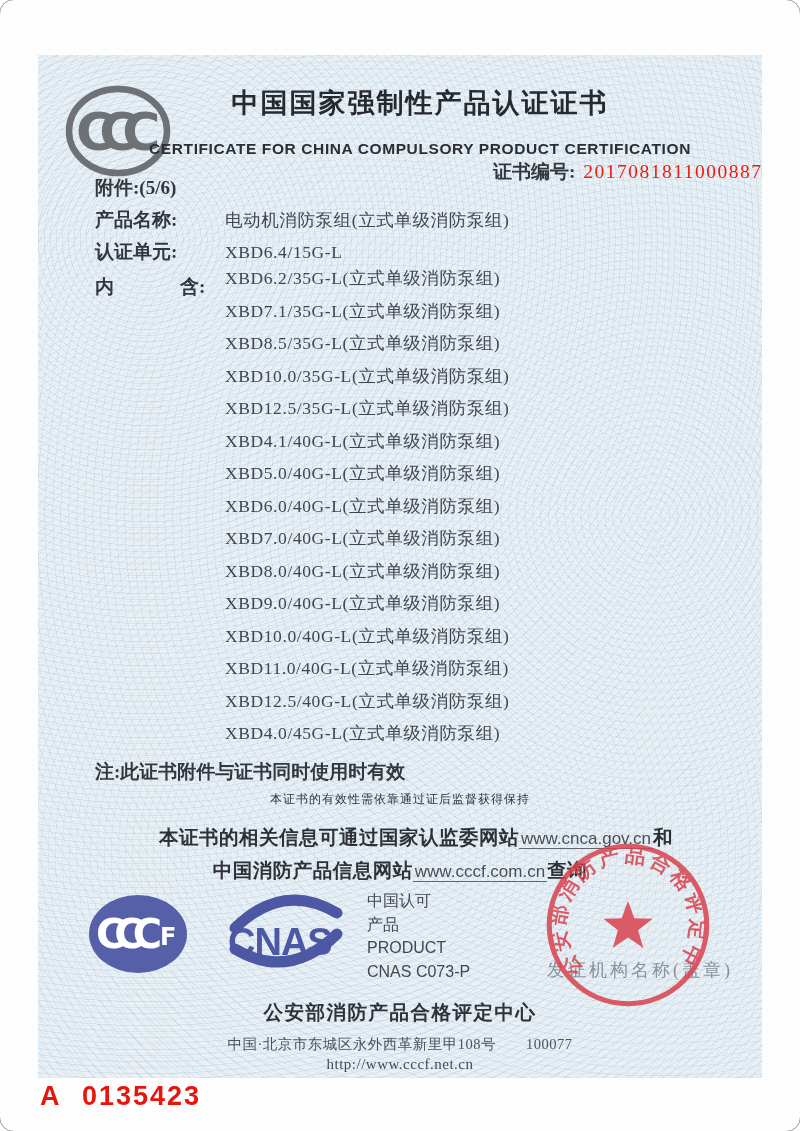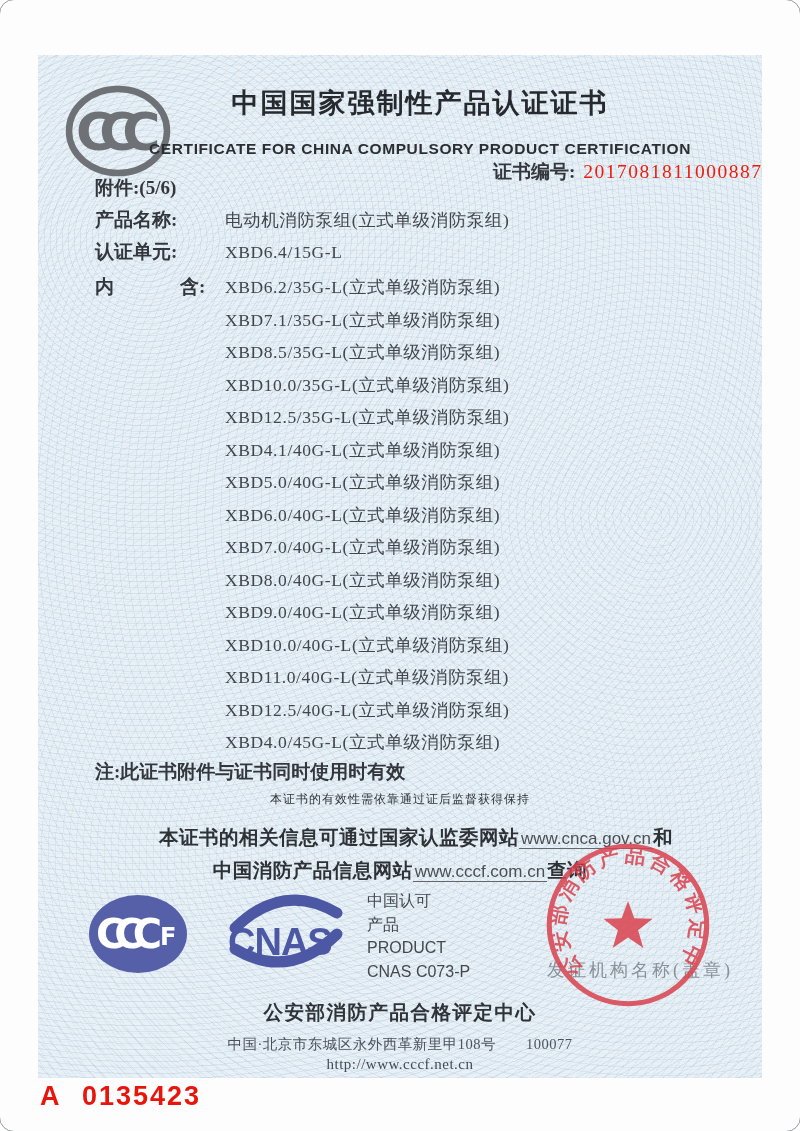--- a/index.html
+++ b/index.html
@@ -31,21 +31,21 @@
   .lbl{font-weight:700;color:#33373d;}
   .val{font-size:17.5px;letter-spacing:0.6px;color:#41464d;}
   .row-attachment{top:120px;}
   .row-certno{position:absolute;left:455px;top:104px;height:26px;line-height:26px;white-space:nowrap;font-size:19px;}
   .certno-val{color:#ee1c0c;letter-spacing:1.5px;margin-left:8px;font-size:19.5px;}
   .row-product{top:152px;}
   .row-unit{top:184px;}
   .row-product .val,.row-unit .val{position:absolute;left:130px;}
   .inc-a{position:absolute;left:57px;top:219px;height:26px;line-height:26px;font-size:19px;font-weight:700;color:#33373d;}
   .inc-b{position:absolute;left:142px;top:219px;height:26px;line-height:26px;font-size:19px;font-weight:700;color:#33373d;}
-  .model-list{position:absolute;left:187px;top:216px;width:420px;}
+  .model-list{position:absolute;left:187px;top:207px;width:420px;}
   .model-list .model-row{height:32.5px;line-height:32.5px;font-size:17.5px;letter-spacing:0.6px;color:#41464d;white-space:nowrap;}
   .row-note{top:704px;font-weight:700;color:#33373d;}
   .statement{position:absolute;left:0;width:724px;text-align:center;white-space:nowrap;color:#2e3237;}
   .st1{top:736px;font-size:12px;font-weight:400;letter-spacing:1px;}
   .st2{top:769px;font-size:19.5px;font-weight:700;letter-spacing:0.5px;padding-left:16px;}
   .st3{top:802px;font-size:19.5px;font-weight:700;letter-spacing:0.5px;}
   .url{
     font-family:"Liberation Sans", sans-serif;font-size:17px;font-weight:400;
     color:#4b4f54;border-bottom:1.5px solid #63676c;padding:0 2px;letter-spacing:0;
   }

